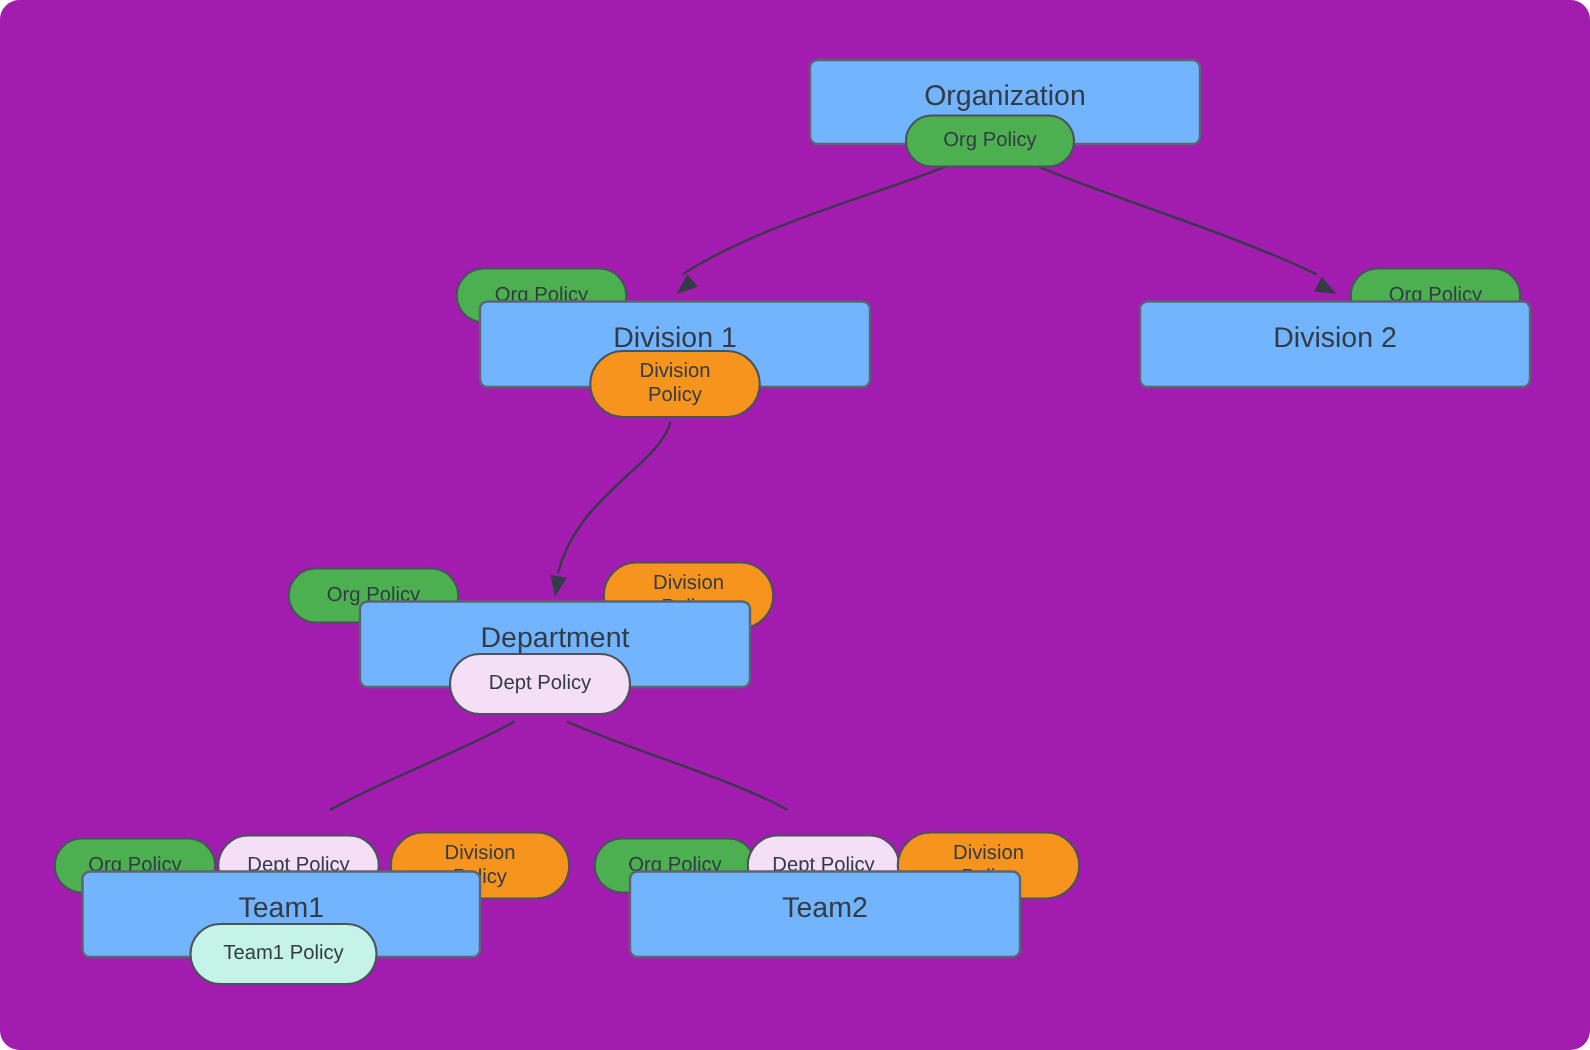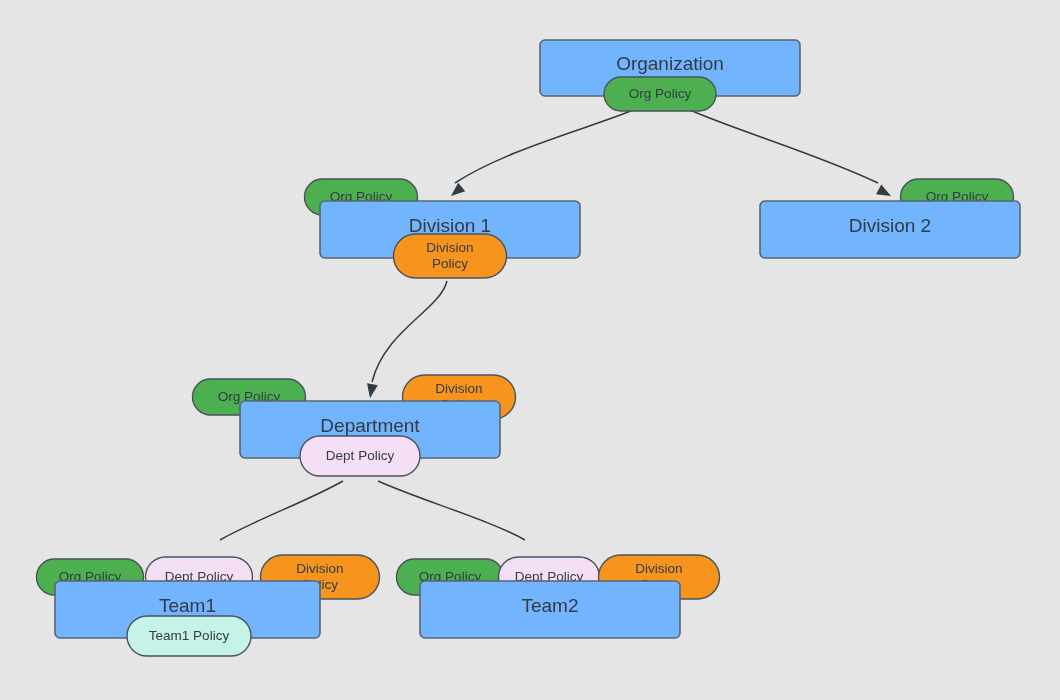--- a/index.html
+++ b/index.html
@@ -10,21 +10,22 @@
   body {
     width: 1060px;
     height: 700px;
     overflow: hidden;
     font-family: "Liberation Sans", sans-serif;
   }
   #diagram-root {
     position: relative;
     width: 1060px;
     height: 700px;
-    background: #e5e5e5;
+    background: #a21caf;
+    border-radius: 13px;
   }
   svg#policy-diagram {
     display: block;
     width: 1060px;
     height: 700px;
   }
   .node-rect {
     fill: #72b4fd;
     stroke: #5a6570;
     stroke-width: 1.6;

